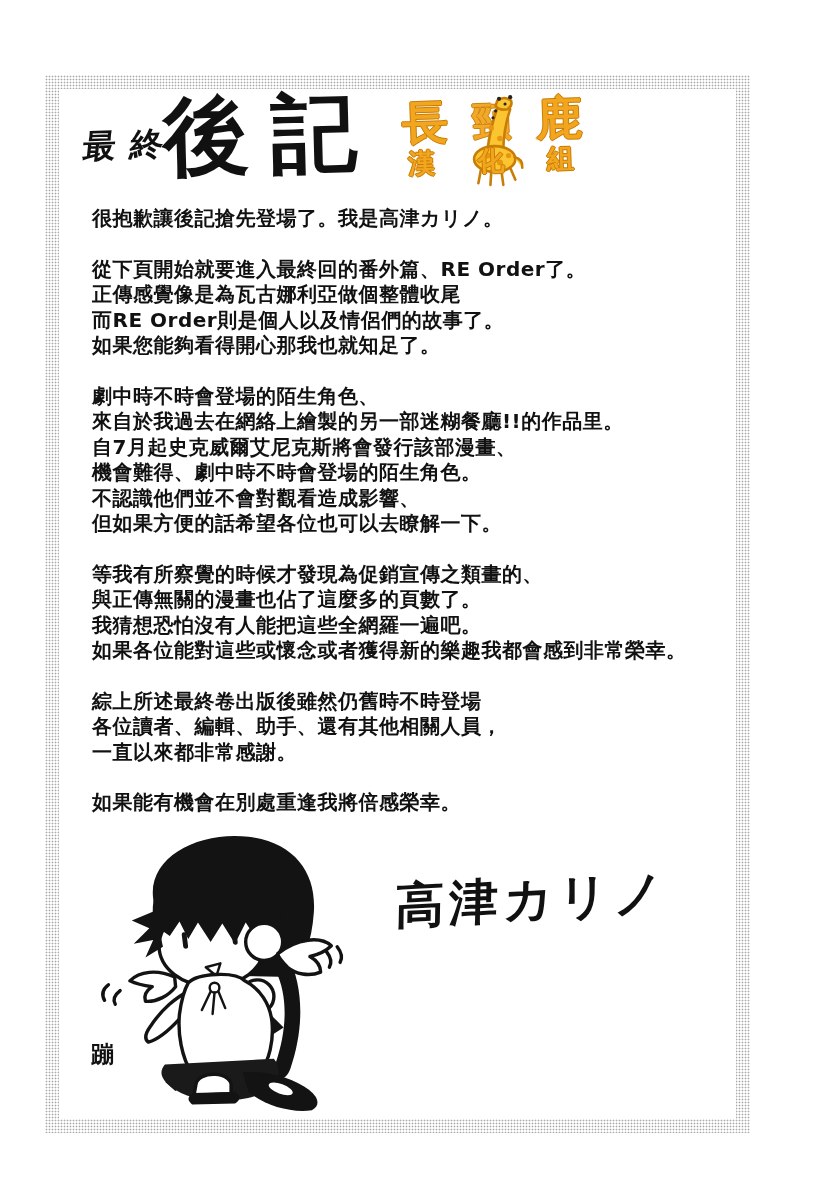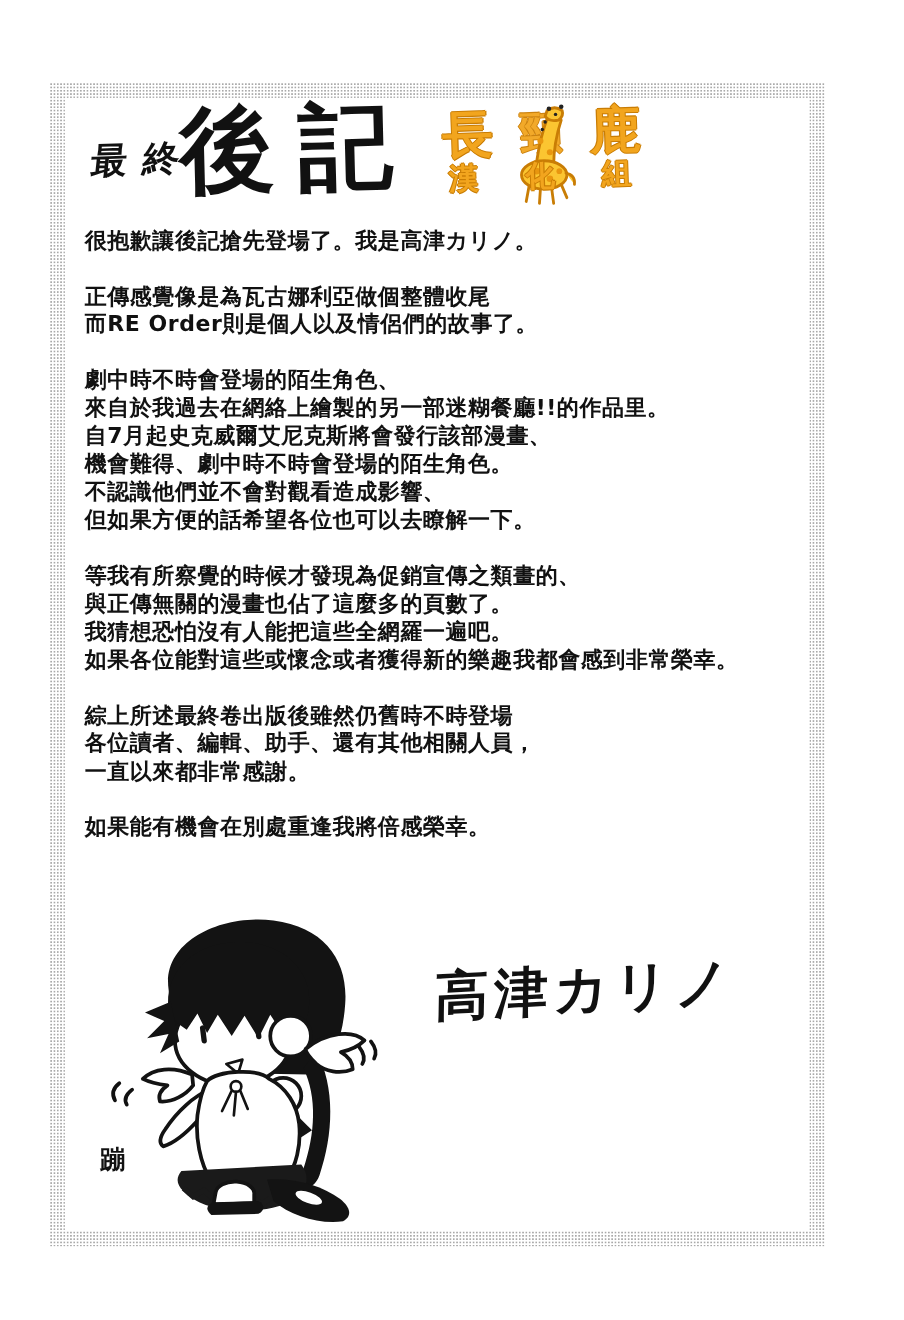--- a/index.html
+++ b/index.html
@@ -55,21 +55,21 @@
     position:absolute;left:6px;top:56px;width:166px;
     display:flex;justify-content:space-between;
     font-size:27px;font-weight:bold;line-height:1;
     color:#f2a51e;
     text-shadow:-1px 0 #c97d05,1px 0 #c97d05,0 -1px #c97d05,0 1px #c97d05;
     transform:rotate(-2deg);
   }
   .giraffe{position:absolute;left:48px;top:2px;width:86px;height:96px;}
   
   .afterword-text{
-    position:absolute;left:18px;top:92px;width:660px;
+    position:absolute;left:33px;top:92px;width:660px;
     font-size:20px;line-height:25.5px;font-weight:600;
     letter-spacing:0.5px;
   }
   .afterword-text p{margin:0 0 25px 0;}
   
   .sfx{
     position:absolute;left:32px;top:950px;
     font-size:23px;font-weight:bold;
   }
   .chibi{position:absolute;left:34px;top:740px;width:282px;height:292px;}
@@ -126,22 +126,24 @@
         </div>
       </div>
 
       <div class="afterword-text">
         <p>
           </p>
           <div>很抱歉讓後記搶先登場了。我是高津カリノ。</div>
         <p></p>
         <p>
           </p>
+          <div>從下頁開始就要進入最終回的番外篇、RE Order了。</div>
           <div>正傳感覺像是為瓦古娜利亞做個整體收尾</div>
           <div>而RE Order則是個人以及情侶們的故事了。</div>
+          <div>如果您能夠看得開心那我也就知足了。</div>
         <p></p>
         <p>
           </p>
           <div>劇中時不時會登場的陌生角色、</div>
           <div>來自於我過去在網絡上繪製的另一部迷糊餐廳!!的作品里。</div>
           <div>自7月起史克威爾艾尼克斯將會發行該部漫畫、</div>
           <div>機會難得、劇中時不時會登場的陌生角色。</div>
           <div>不認識他們並不會對觀看造成影響、</div>
           <div>但如果方便的話希望各位也可以去瞭解一下。</div>
         <p></p>

